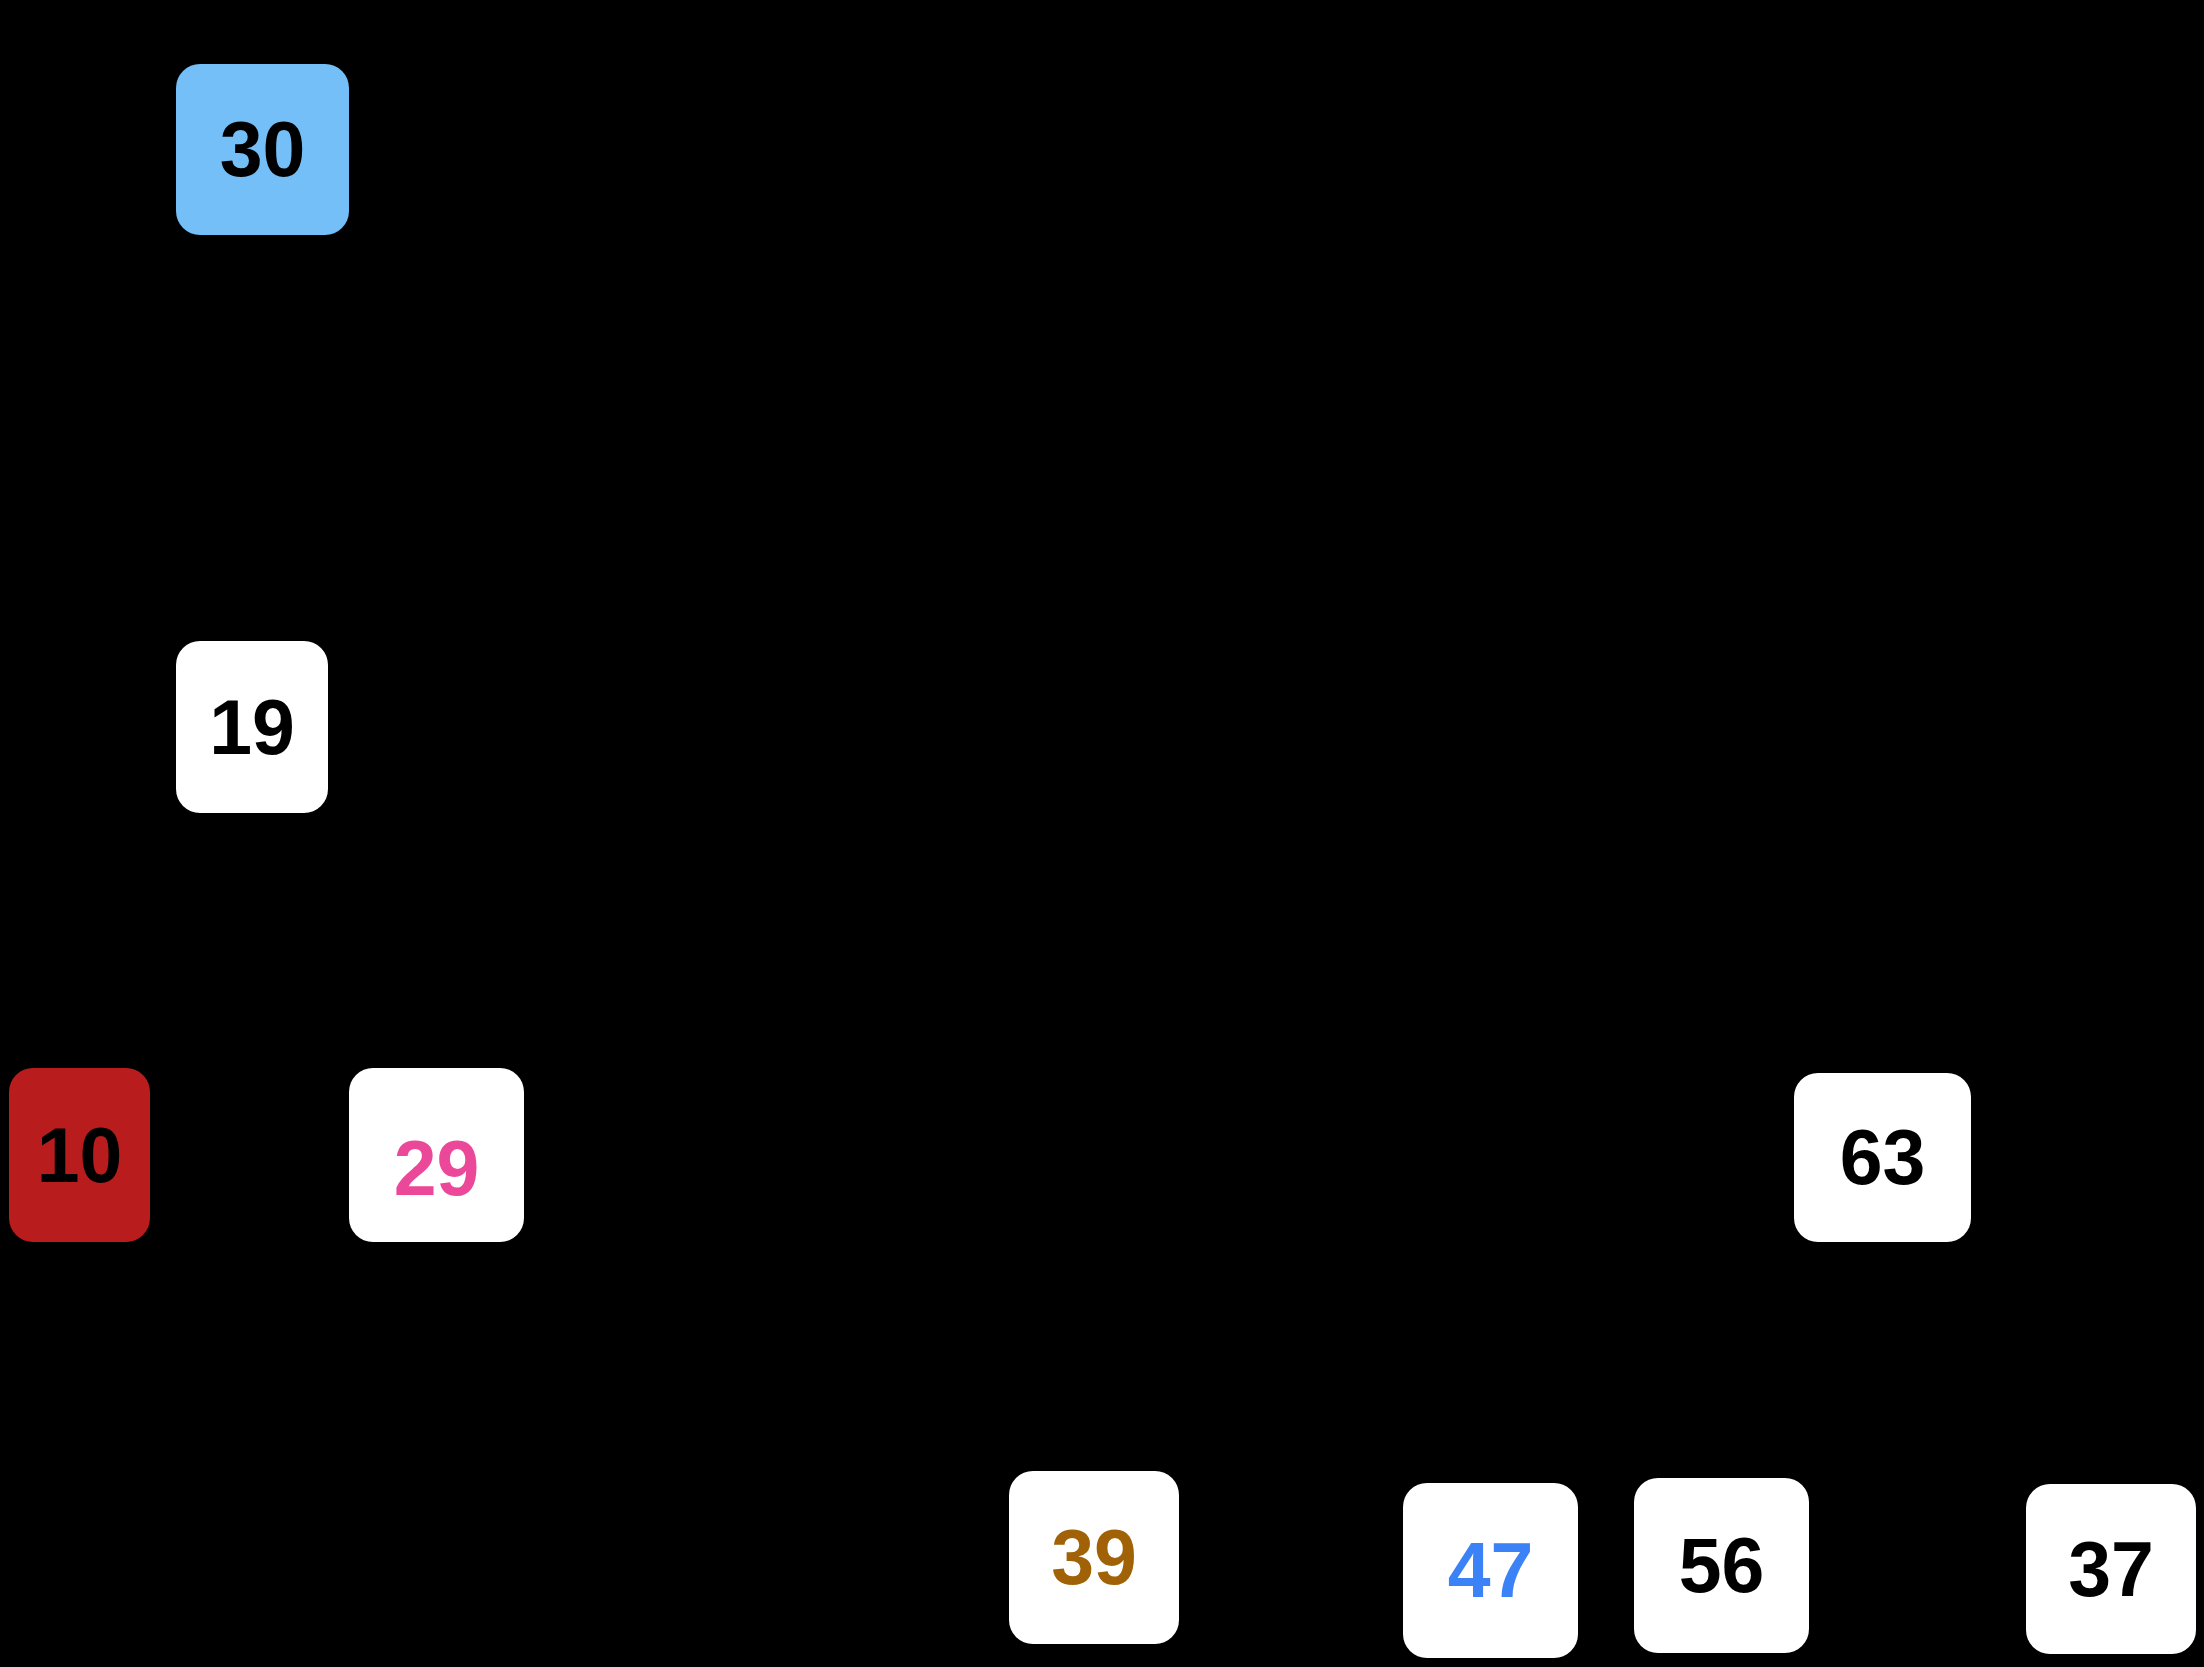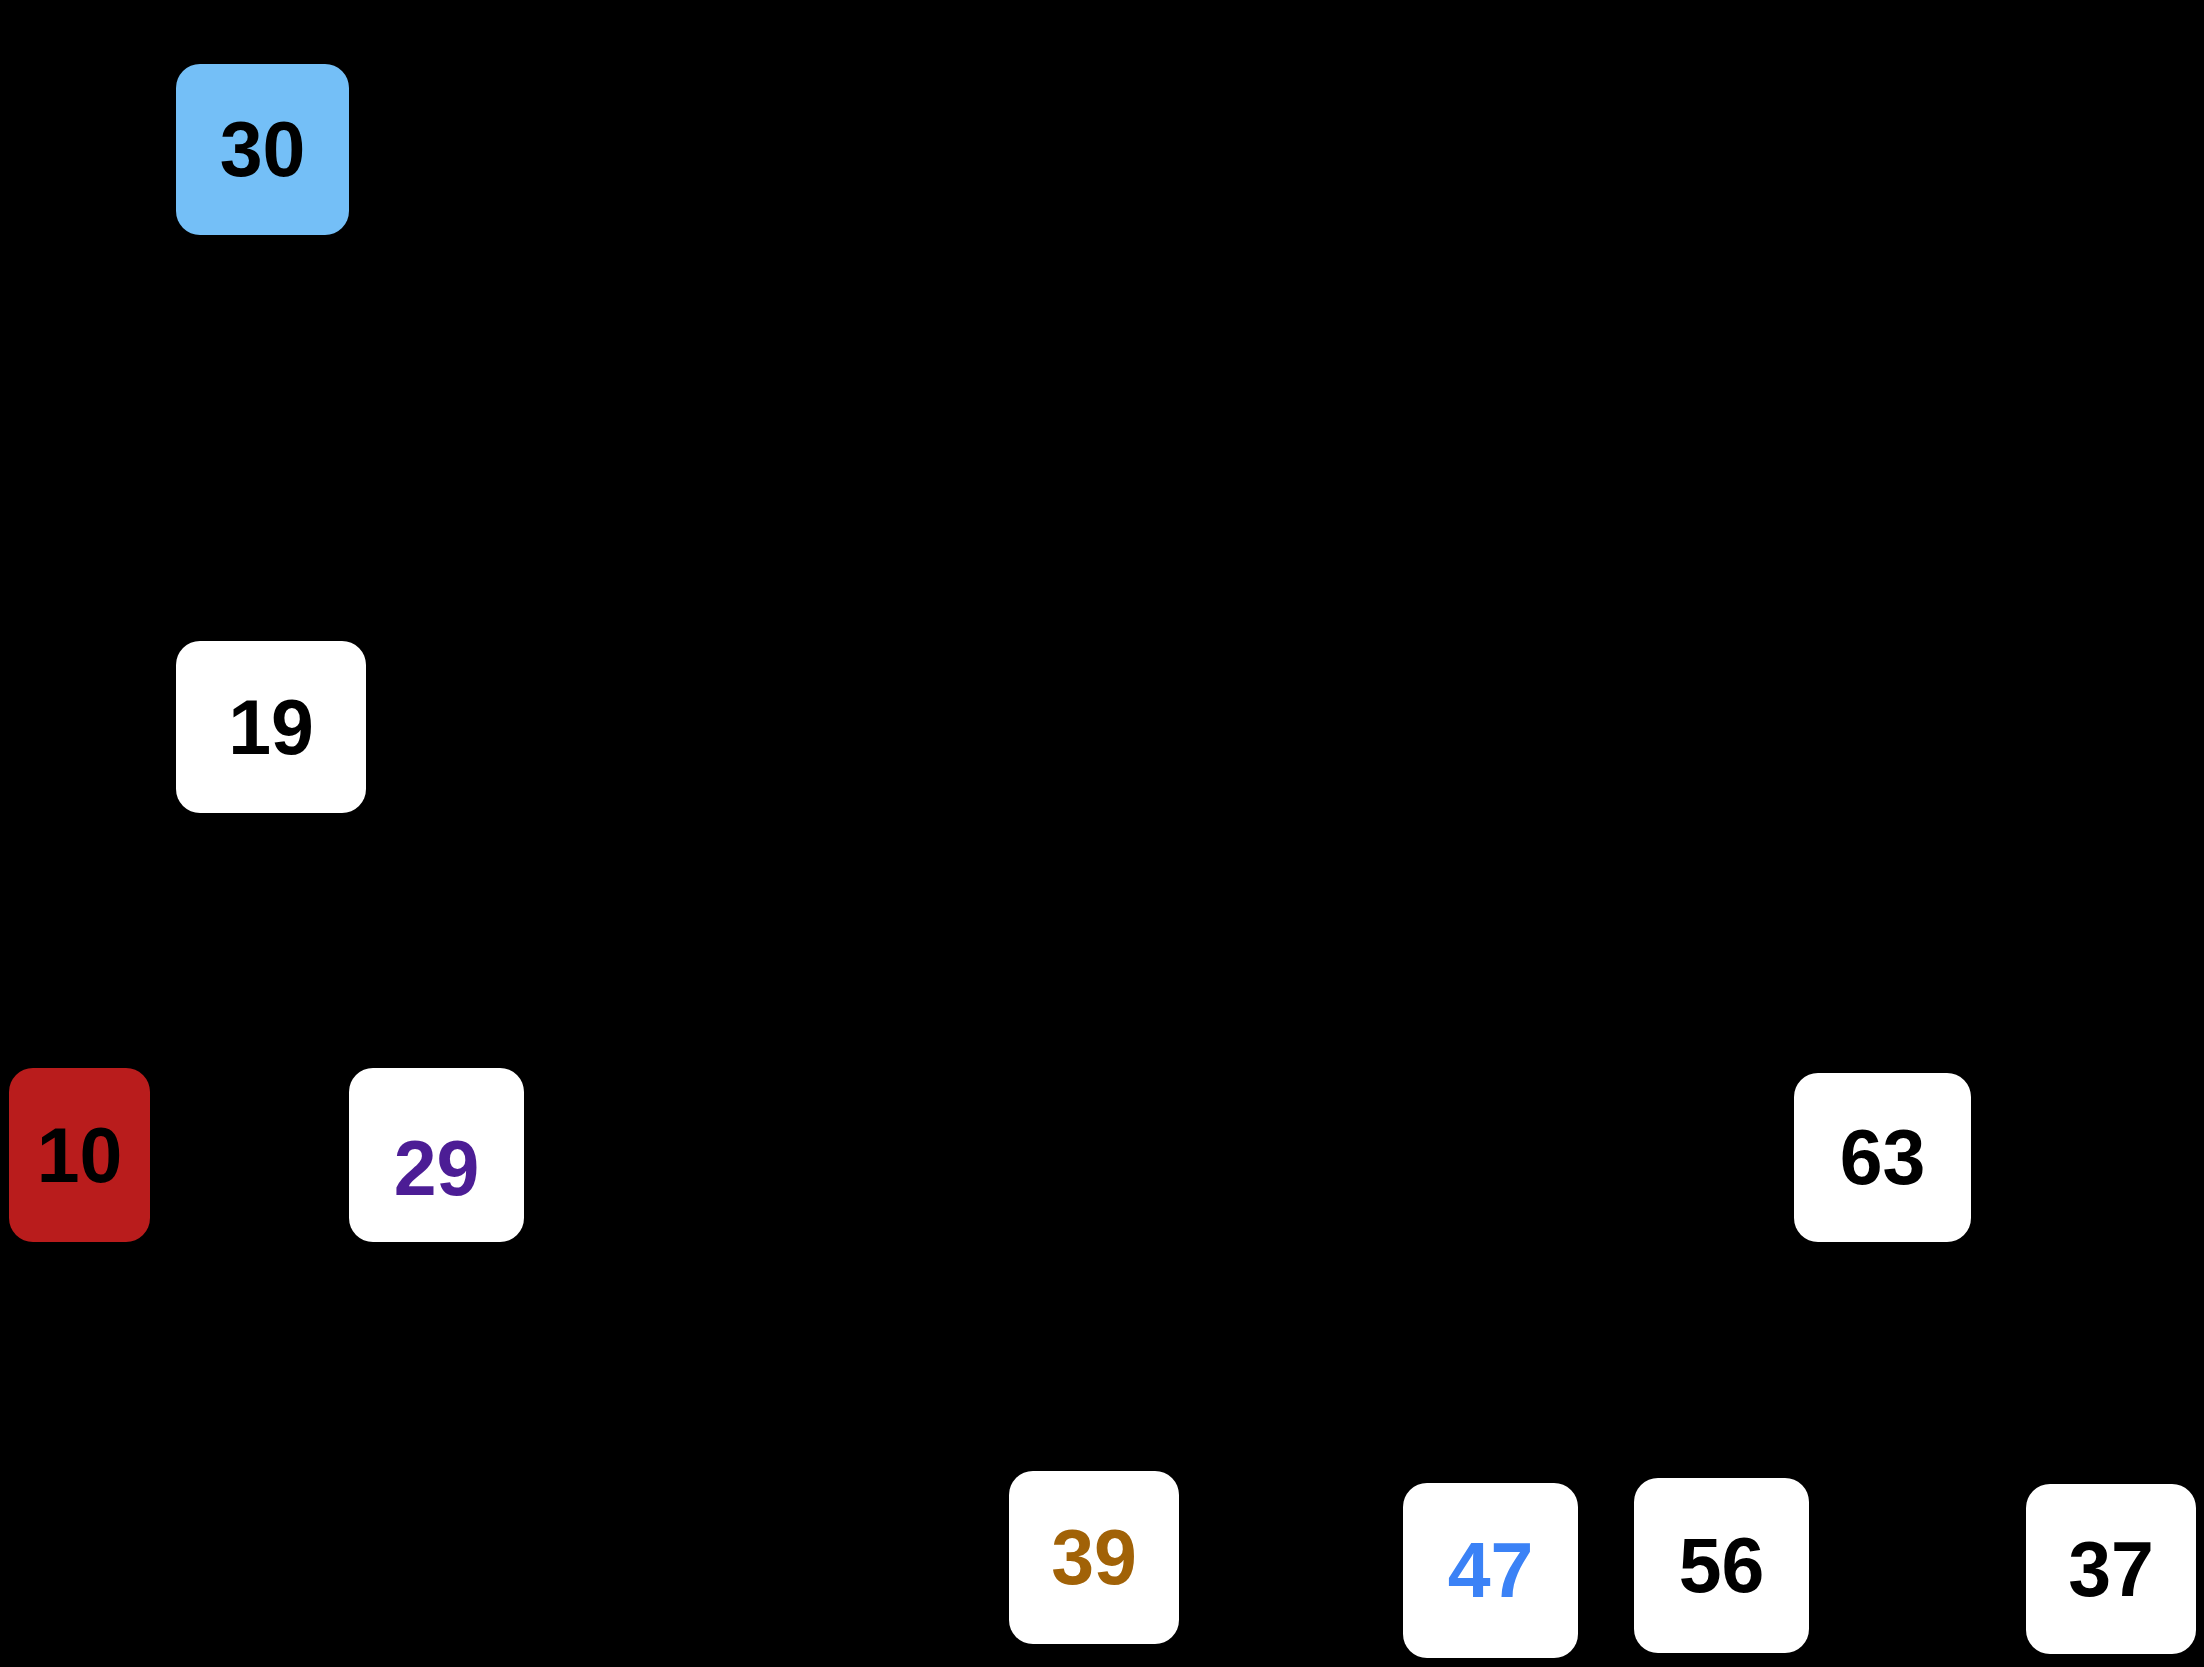--- a/index.html
+++ b/index.html
@@ -31,28 +31,28 @@
     user-select: none;
   }
 </style>
 </head>
 <body>
 
 <div class="stage" style="width: 2205px; height: 1668px; background: rgb(0, 0, 0);">
     <div class="node" style="left: 176px; top: 64px; width: 173px; height: 171px; background: rgb(116, 191, 247);">
       <span style="color: rgb(0, 0, 0);">30</span>
     </div>
-    <div class="node" style="left: 176px; top: 641px; width: 190px; height: 172px; background: rgb(255, 255, 255);">
+    <div class="node" style="left: 176px; top: 641px; width: 152px; height: 172px; background: rgb(255, 255, 255);">
       <span style="color: rgb(0, 0, 0);">19</span>
     </div>
     <div class="node" style="left: 9px; top: 1068px; width: 141px; height: 174px; background: #b91c1c;">
       <span style="color: rgb(0, 0, 0);">10</span>
     </div>
     <div class="node" style="left: 349px; top: 1068px; width: 175px; height: 174px; background: rgb(255, 255, 255);">
-      <span style="color: #4c1d95; margin-top: 26px;">29</span>
+      <span style="color: #ec4899; margin-top: 26px;">29</span>
     </div>
     <div class="node" style="left: 1794px; top: 1073px; width: 177px; height: 169px; background: rgb(255, 255, 255);">
       <span style="color: rgb(0, 0, 0);">63</span>
     </div>
     <div class="node" style="left: 1009px; top: 1471px; width: 170px; height: 173px; background: rgb(255, 255, 255);">
       <span style="color: #a16207;">39</span>
     </div>
     <div class="node" style="left: 1403px; top: 1483px; width: 175px; height: 175px; background: rgb(255, 255, 255);">
       <span style="color: #3b82f6;">47</span>
     </div>

